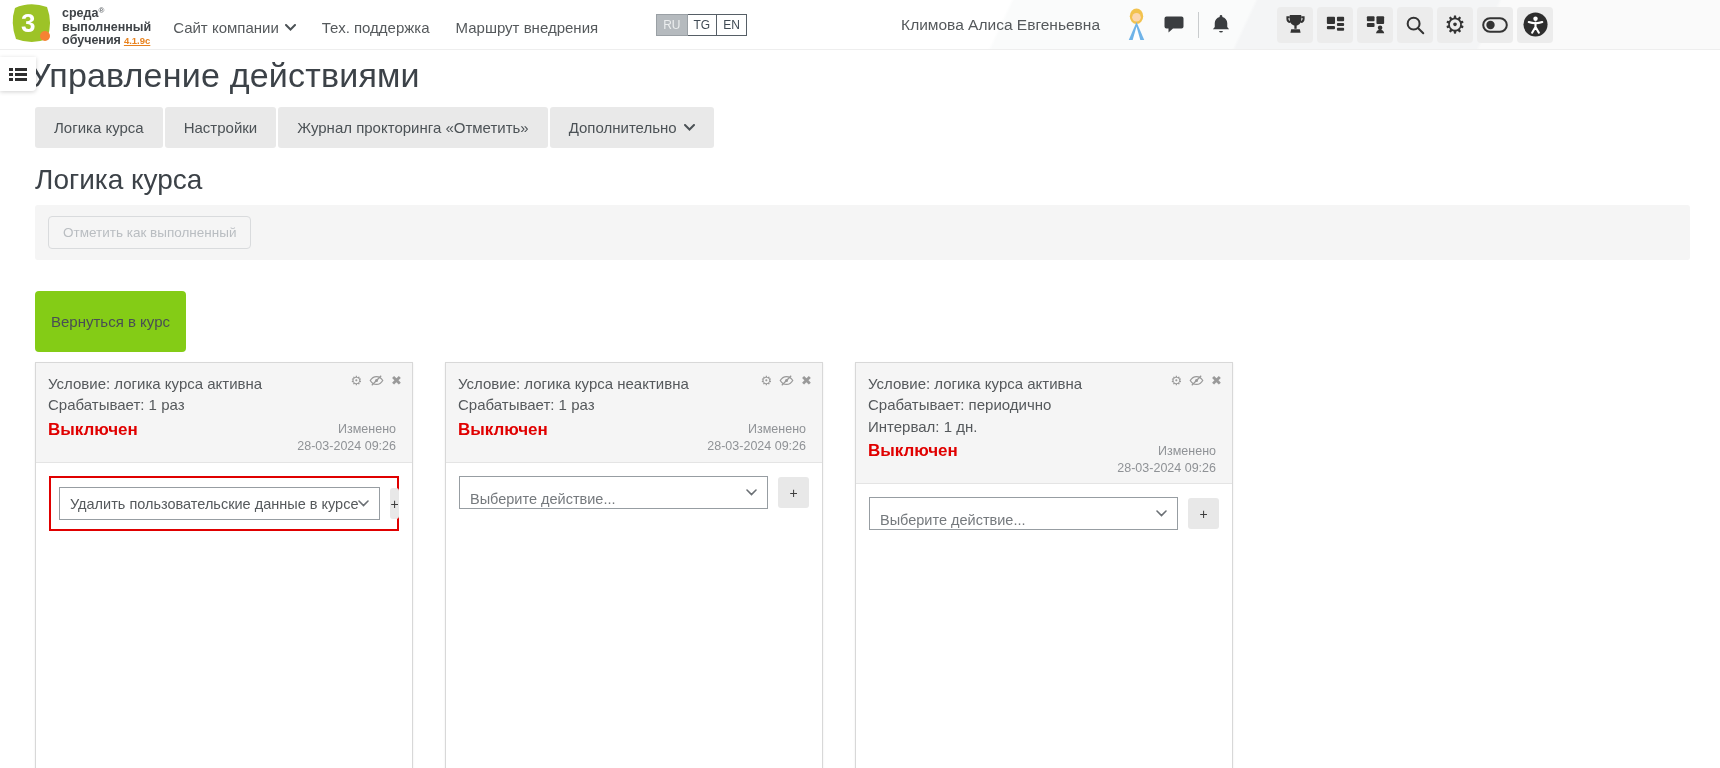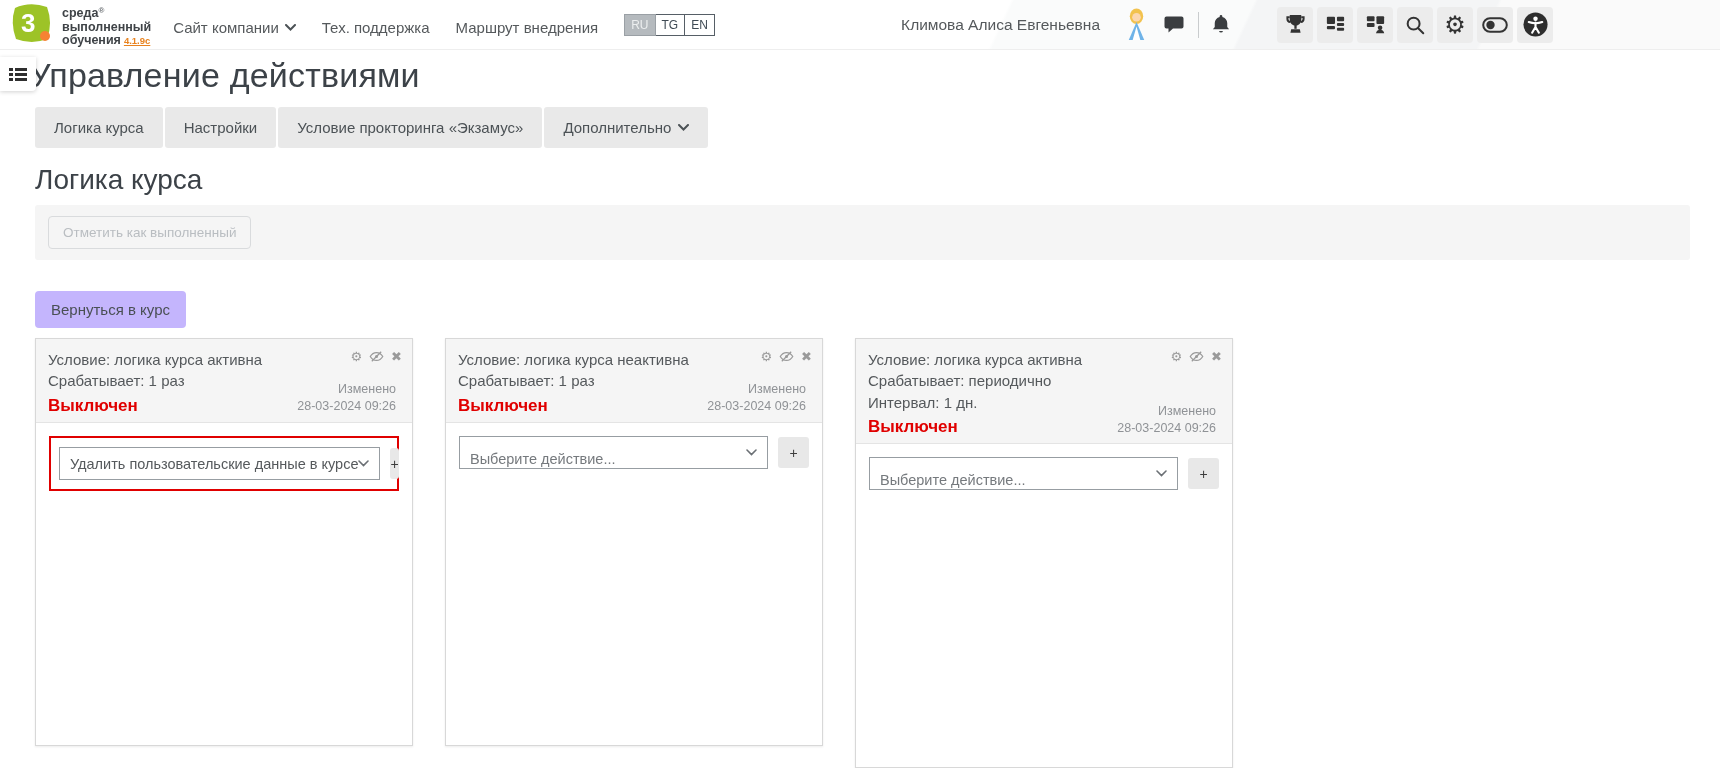--- a/index.html
+++ b/index.html
@@ -9,21 +9,21 @@
   
   .topbar { height:50px; background:linear-gradient(115deg,#ffffff 58%,#fafbfb 58.2% 72%,#f4f5f6 72.2% 86%,#fafafa 86.2%);
     display:flex; align-items:center; padding:0 167px 0 8px; position:relative; border-bottom:1px solid #eee; }
   .logo { display:flex; align-items:flex-start; gap:4px; margin-right:22px; }
   .logo-text { font-size:12.5px; font-weight:bold; color:#3f4347; line-height:1.1; padding-top:6px; }
   .logo-version { color:#e8821e; font-size:9.5px; text-decoration:underline; margin-left:3px; }
   .reg-mark { font-size:8px; color:#6a6e72; vertical-align:top; }
   .topnav { display:flex; align-items:flex-end; gap:26px; }
   .topnav-link { font-size:15px; color:#55595c; cursor:pointer; display:flex; align-items:center; gap:6px; white-space:nowrap; }
   .chev { display:inline-block; }
-  .langs { display:flex; margin-left:0; }
+  .langs { display:flex; margin-left:32px; }
   .lang { font-size:12px; padding:3px 6px; border:1px solid #565e66; background:#fff; color:#3f4a54; cursor:pointer; }
   .lang + .lang { border-left:none; }
   .lang.active { background:#b5babe; border-color:#9aa0a5; color:#eceeef; }
   .topbar-right { margin-left:auto; display:flex; align-items:center; }
   .user-name { font-size:15.5px; color:#55595c; margin-right:23px; white-space:nowrap; cursor:pointer; }
   .avatar { width:27px; height:33px; margin-right:14px; cursor:pointer; }
   .bar-ico { color:#3a3d40; cursor:pointer; display:flex; align-items:center; }
   .vdivider { width:1px; height:26px; background:#c9ccce; margin:0 12px; }
   .action-icons { display:flex; gap:4px; margin-left:46px; }
   .icon-btn { width:36px; height:36px; background:#ececec; border:none; border-radius:4px; cursor:pointer;
@@ -36,28 +36,28 @@
     display:flex; align-items:center; justify-content:center; z-index:5; }
   .content { padding:6px 30px 0 35px; }
   .page-title { font-size:34px; font-weight:300; color:#3c4248; letter-spacing:.2px; margin-left:-6px; }
   .tabs { display:flex; gap:2px; margin-top:12px; }
   .tab { background:#e9e9e9; border:none; border-radius:3px; padding:12px 19px; font-size:15px; color:#4c5256;
     cursor:pointer; display:flex; align-items:center; gap:7px; font-family:inherit; }
   .section-title { font-size:28px; font-weight:300; color:#3c4248; margin-top:16px; }
   .gray-panel { background:#f5f5f5; border-radius:3px; margin-top:9px; padding:11px 13px; }
   .btn-disabled { background:transparent; border:1px solid #d9dbdd; border-radius:4px; color:#b9bdc1;
     font-size:13.5px; padding:8px 14px; cursor:default; font-family:inherit; }
-  .btn-back { background:#c4b5fd; border:none; border-radius:4px; color:#494f54; font-size:15px;
-    padding:10px 16px; margin-top:31px; cursor:pointer; font-family:inherit; }
+  .btn-back { background:#84cc16; border:none; border-radius:4px; color:#494f54; font-size:15px;
+    padding:22px 16px; margin-top:31px; cursor:pointer; font-family:inherit; }
 
   
   .cards { display:flex; gap:32px; margin-top:10px; align-items:flex-start; }
   .card { width:378px; height:408px; background:#fff; border:1px solid #d8d8d8; box-shadow:0 1px 2px rgba(0,0,0,.08); }
   .card.tall { height:430px; }
-  .card-head { background:#f5f5f5; border-bottom:1px solid #e4e4e4; padding:10px 12px 4px; position:relative; }
+  .card-head { background:#f5f5f5; border-bottom:1px solid #e4e4e4; padding:10px 12px 20px; position:relative; }
   .card-line { font-size:15px; color:#55595c; line-height:1.42; }
   .card-status { font-size:17px; font-weight:bold; color:#e00000; line-height:1.5; margin-top:1px; }
   .card-modified { position:absolute; right:16px; bottom:7px; text-align:right; font-size:12.5px; color:#8f9296; line-height:1.35; }
   .card-tools { position:absolute; right:10px; top:10px; display:flex; align-items:center; gap:7px; color:#9a9a9a; }
   .card-tools .t { cursor:pointer; display:flex; align-items:center; }
   .card-tools .uni { font-family:"DejaVu Sans",sans-serif; font-size:13px; font-weight:bold; color:#9a9a9a; line-height:1; }
   .card-body { padding:13px; }
   .select-row { display:flex; align-items:center; gap:10px; }
   .fake-select { flex:1; height:33px; border:1px solid #979da2; background:#fff; display:flex; align-items:center;
     padding:0 10px; font-size:14.5px; cursor:pointer; color:#55595c; }
@@ -194,21 +194,21 @@
   <h1 class="page-title">Управление действиями</h1>
 
   <div class="tabs">
     <button class="tab">
         <span>Логика курса</span>
       </button>
     <button class="tab">
         <span>Настройки</span>
       </button>
     <button class="tab">
-        <span>Условие прокторинга «Экзамус»</span>
+        <span>Журнал прокторинга «Отметить»</span>
       </button>
     <button class="tab">
       <span>Дополнительно</span>
       <svg width="11" height="7" viewBox="0 0 11 7">
           <path d="M1 1 L5.5 5.5 L10 1" stroke="#4c5256" stroke-width="2" fill="none" stroke-linecap="round"></path>
         </svg>
     </button>
   </div>
 
   <h2 class="section-title">Логика курса</h2>

